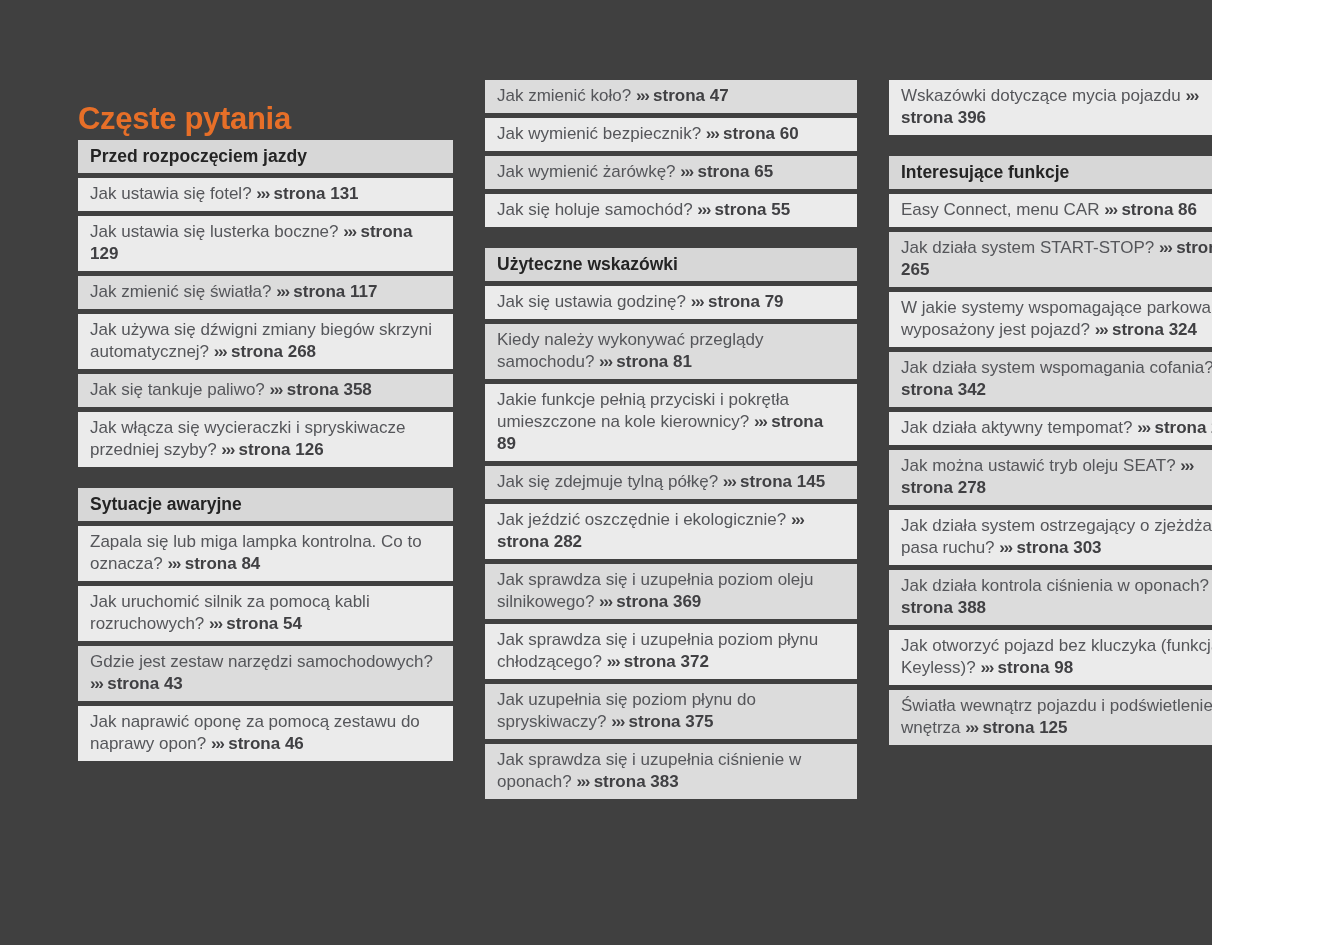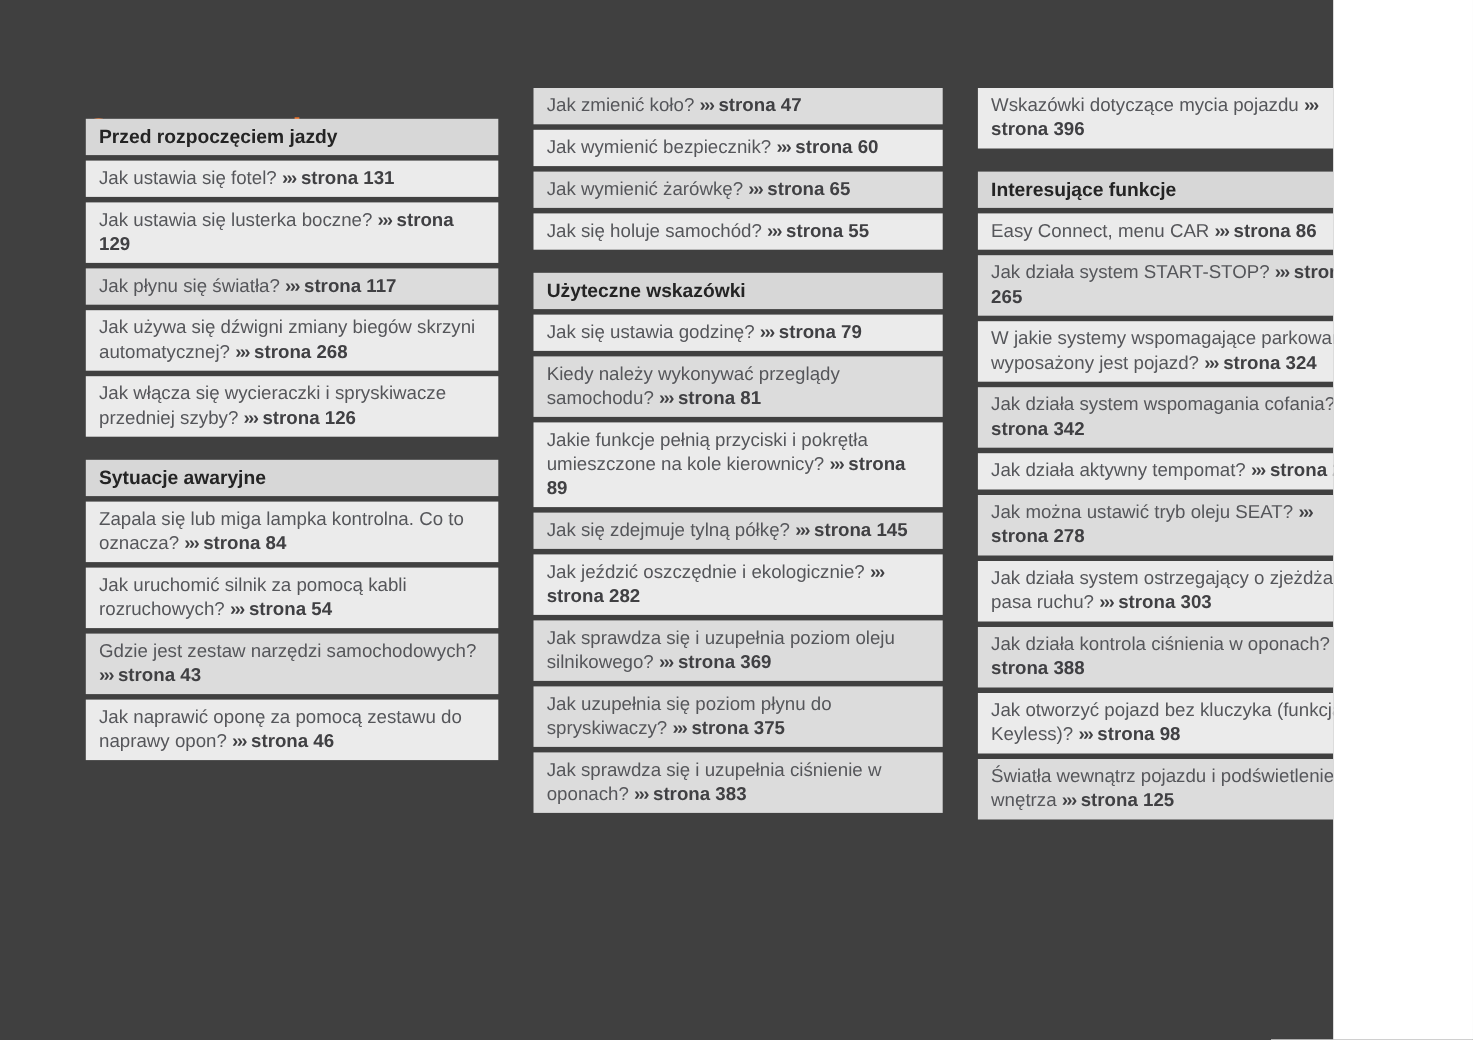--- a/index.html
+++ b/index.html
@@ -18,21 +18,21 @@
   .title{
     position:absolute;left:78px;top:80px;
     font-size:31px;font-weight:bold;color:var(--accent);
     letter-spacing:-0.3px;white-space:nowrap;
   }
   .columns{
     position:absolute;left:78px;top:80px;
     display:flex;gap:32px;align-items:flex-start;
   }
   .col{display:flex;flex-direction:column;}
-  .col-1{width:375px;margin-top:28px;}
+  .col-1{width:375px;margin-top:60px;}
   .col-2{width:372px;}
   .col-3{width:372px;justify-content:flex-end;}
   .block{
     padding:5px 12px 6px 12px;margin-bottom:5px;
     font-size:17px;line-height:22px;color:var(--text);
   }
   .header-block{
     background:var(--header-bg);
     font-weight:bold;color:var(--header-text);
     font-size:17.5px;
@@ -46,41 +46,43 @@
 </head>
 <body>
 
 <div class="page">
   <h1 class="title">Częste pytania</h1>
   <div class="columns">
     <div class="col col-1">
         <div class="block header-block">Przed rozpoczęciem jazdy</div>
         <div class="block item-block light"><span>Jak ustawia się fotel? </span><span class="arrow">›››</span><span> </span><span class="pageref">strona 131</span></div>
         <div class="block item-block light"><span>Jak ustawia się lusterka boczne? </span><span class="arrow">›››</span><span> </span><span class="pageref">strona 129</span></div>
-        <div class="block item-block dark"><span>Jak płynu się światła? </span><span class="arrow">›››</span><span> </span><span class="pageref">strona 117</span></div>
+        <div class="block item-block dark"><span>Jak zmienić się światła? </span><span class="arrow">›››</span><span> </span><span class="pageref">strona 117</span></div>
         <div class="block item-block light"><span>Jak używa się dźwigni zmiany biegów skrzyni automatycznej? </span><span class="arrow">›››</span><span> </span><span class="pageref">strona 268</span></div>
+        <div class="block item-block dark"><span>Jak się tankuje paliwo? </span><span class="arrow">›››</span><span> </span><span class="pageref">strona 358</span></div>
         <div class="block item-block light"><span>Jak włącza się wycieraczki i spryskiwacze przedniej szyby? </span><span class="arrow">›››</span><span> </span><span class="pageref">strona 126</span></div>
         <div class="block header-block mt">Sytuacje awaryjne</div>
         <div class="block item-block light"><span>Zapala się lub miga lampka kontrolna. Co to oznacza? </span><span class="arrow">›››</span><span> </span><span class="pageref">strona 84</span></div>
         <div class="block item-block light"><span>Jak uruchomić silnik za pomocą kabli rozruchowych? </span><span class="arrow">›››</span><span> </span><span class="pageref">strona 54</span></div>
         <div class="block item-block dark"><span>Gdzie jest zestaw narzędzi samochodowych? </span><span class="arrow">›››</span><span> </span><span class="pageref">strona 43</span></div>
         <div class="block item-block light"><span>Jak naprawić oponę za pomocą zestawu do naprawy opon? </span><span class="arrow">›››</span><span> </span><span class="pageref">strona 46</span></div>
       </div>
     <div class="col col-2">
         <div class="block item-block dark"><span>Jak zmienić koło? </span><span class="arrow">›››</span><span> </span><span class="pageref">strona 47</span></div>
         <div class="block item-block light"><span>Jak wymienić bezpiecznik? </span><span class="arrow">›››</span><span> </span><span class="pageref">strona 60</span></div>
         <div class="block item-block dark"><span>Jak wymienić żarówkę? </span><span class="arrow">›››</span><span> </span><span class="pageref">strona 65</span></div>
         <div class="block item-block light"><span>Jak się holuje samochód? </span><span class="arrow">›››</span><span> </span><span class="pageref">strona 55</span></div>
         <div class="block header-block mt">Użyteczne wskazówki</div>
         <div class="block item-block light"><span>Jak się ustawia godzinę? </span><span class="arrow">›››</span><span> </span><span class="pageref">strona 79</span></div>
         <div class="block item-block dark"><span>Kiedy należy wykonywać przeglądy samochodu? </span><span class="arrow">›››</span><span> </span><span class="pageref">strona 81</span></div>
         <div class="block item-block light"><span>Jakie funkcje pełnią przyciski i pokrętła umieszczone na kole kierownicy? </span><span class="arrow">›››</span><span> </span><span class="pageref">strona 89</span></div>
         <div class="block item-block dark"><span>Jak się zdejmuje tylną półkę? </span><span class="arrow">›››</span><span> </span><span class="pageref">strona 145</span></div>
         <div class="block item-block light"><span>Jak jeździć oszczędnie i ekologicznie? </span><span class="arrow">›››</span><span> </span><span class="pageref">strona 282</span></div>
         <div class="block item-block dark"><span>Jak sprawdza się i uzupełnia poziom oleju silnikowego? </span><span class="arrow">›››</span><span> </span><span class="pageref">strona 369</span></div>
+        <div class="block item-block light"><span>Jak sprawdza się i uzupełnia poziom płynu chłodzącego? </span><span class="arrow">›››</span><span> </span><span class="pageref">strona 372</span></div>
         <div class="block item-block dark"><span>Jak uzupełnia się poziom płynu do spryskiwaczy? </span><span class="arrow">›››</span><span> </span><span class="pageref">strona 375</span></div>
         <div class="block item-block dark"><span>Jak sprawdza się i uzupełnia ciśnienie w oponach? </span><span class="arrow">›››</span><span> </span><span class="pageref">strona 383</span></div>
       </div>
     <div class="col col-3">
         <div class="block item-block light"><span>Wskazówki dotyczące mycia pojazdu </span><span class="arrow">›››</span><span> </span><span class="pageref">strona 396</span></div>
         <div class="block header-block mt">Interesujące funkcje</div>
         <div class="block item-block light"><span>Easy Connect, menu CAR </span><span class="arrow">›››</span><span> </span><span class="pageref">strona 86</span></div>
         <div class="block item-block dark"><span>Jak działa system START-STOP? </span><span class="arrow">›››</span><span> </span><span class="pageref">strona 265</span></div>
         <div class="block item-block light"><span>W jakie systemy wspomagające parkowanie wyposażony jest pojazd? </span><span class="arrow">›››</span><span> </span><span class="pageref">strona 324</span></div>
         <div class="block item-block dark"><span>Jak działa system wspomagania cofania? </span><span class="arrow">›››</span><span> </span><span class="pageref">strona 342</span></div>

